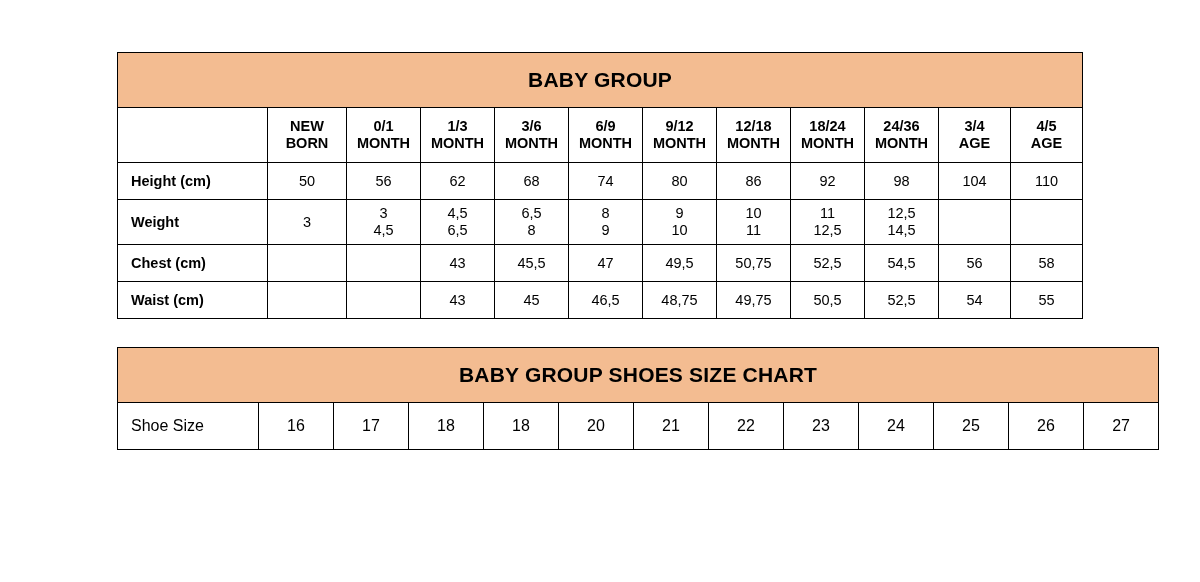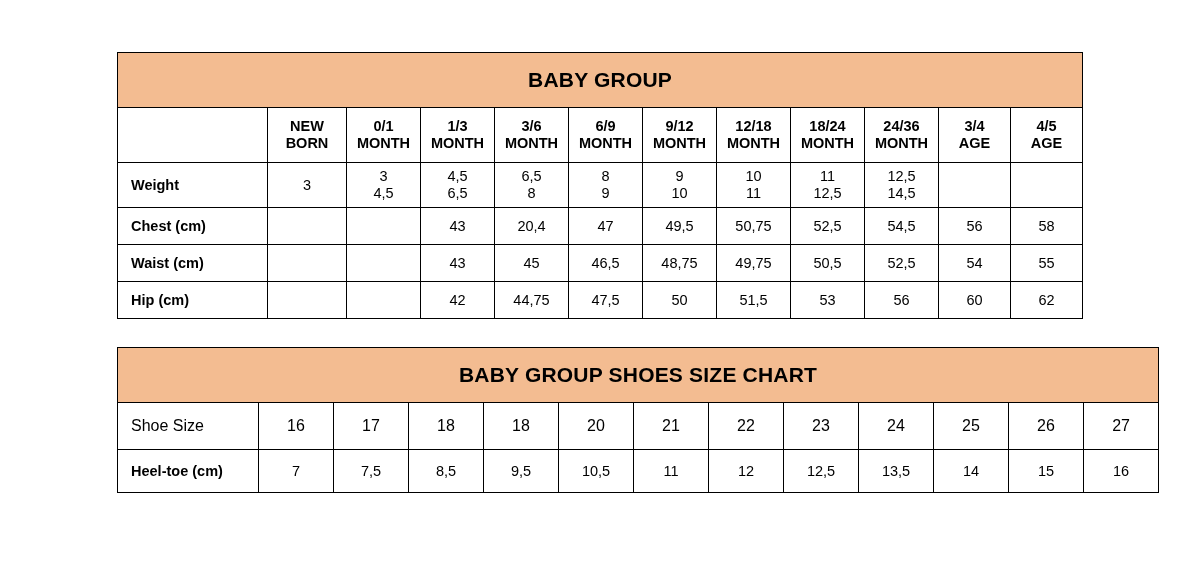--- a/index.html
+++ b/index.html
@@ -162,20 +162,34 @@
         <td class="two-line">
           <span>3/4</span>
           <span>AGE</span>
         </td>
         <td class="two-line">
           <span>4/5</span>
           <span>AGE</span>
         </td>
       </tr>
 
+      <tr class="data-row">
+        <td class="rowlabel">Height (cm)</td>
+        <td class="val">50</td>
+        <td class="val">56</td>
+        <td class="val">62</td>
+        <td class="val">68</td>
+        <td class="val">74</td>
+        <td class="val">80</td>
+        <td class="val">86</td>
+        <td class="val">92</td>
+        <td class="val">98</td>
+        <td class="val">104</td>
+        <td class="val">110</td>
+      </tr>
 
       <tr class="data-row tall">
         <td class="rowlabel">Weight</td>
         <td class="val two-line">
           <span>3</span>
           <span></span>
         </td>
         <td class="val two-line">
           <span>3</span>
           <span>4,5</span>
@@ -210,21 +224,21 @@
         </td>
         <td class="val"></td>
         <td class="val"></td>
       </tr>
 
       <tr class="data-row">
         <td class="rowlabel">Chest (cm)</td>
         <td class="val"></td>
         <td class="val"></td>
         <td class="val">43</td>
-        <td class="val">20,4</td>
+        <td class="val">45,5</td>
         <td class="val">47</td>
         <td class="val">49,5</td>
         <td class="val">50,75</td>
         <td class="val">52,5</td>
         <td class="val">54,5</td>
         <td class="val">56</td>
         <td class="val">58</td>
       </tr>
 
       <tr class="data-row">
@@ -235,34 +249,20 @@
         <td class="val">45</td>
         <td class="val">46,5</td>
         <td class="val">48,75</td>
         <td class="val">49,75</td>
         <td class="val">50,5</td>
         <td class="val">52,5</td>
         <td class="val">54</td>
         <td class="val">55</td>
       </tr>
 
-      <tr class="data-row">
-        <td class="rowlabel">Hip (cm)</td>
-        <td class="val"></td>
-        <td class="val"></td>
-        <td class="val">42</td>
-        <td class="val">44,75</td>
-        <td class="val">47,5</td>
-        <td class="val">50</td>
-        <td class="val">51,5</td>
-        <td class="val">53</td>
-        <td class="val">56</td>
-        <td class="val">60</td>
-        <td class="val">62</td>
-      </tr>
     </tbody>
   </table>
 
   <div class="shoes-wrap">
     <table class="shoes-table">
       <colgroup>
         <col class="s-col-label">
         <col class="s-col">
           <col class="s-col">
           <col class="s-col">
@@ -288,32 +288,17 @@
           <td>18</td>
           <td>20</td>
           <td>21</td>
           <td>22</td>
           <td>23</td>
           <td>24</td>
           <td>25</td>
           <td>26</td>
           <td>27</td>
         </tr>
-        <tr class="heel-row">
-          <td class="rowlabel">Heel-toe (cm)</td>
-          <td>7</td>
-          <td>7,5</td>
-          <td>8,5</td>
-          <td>9,5</td>
-          <td>10,5</td>
-          <td>11</td>
-          <td>12</td>
-          <td>12,5</td>
-          <td>13,5</td>
-          <td>14</td>
-          <td>15</td>
-          <td>16</td>
-        </tr>
       </tbody>
     </table>
   </div>
 
 </div>
 
 </body></html>

